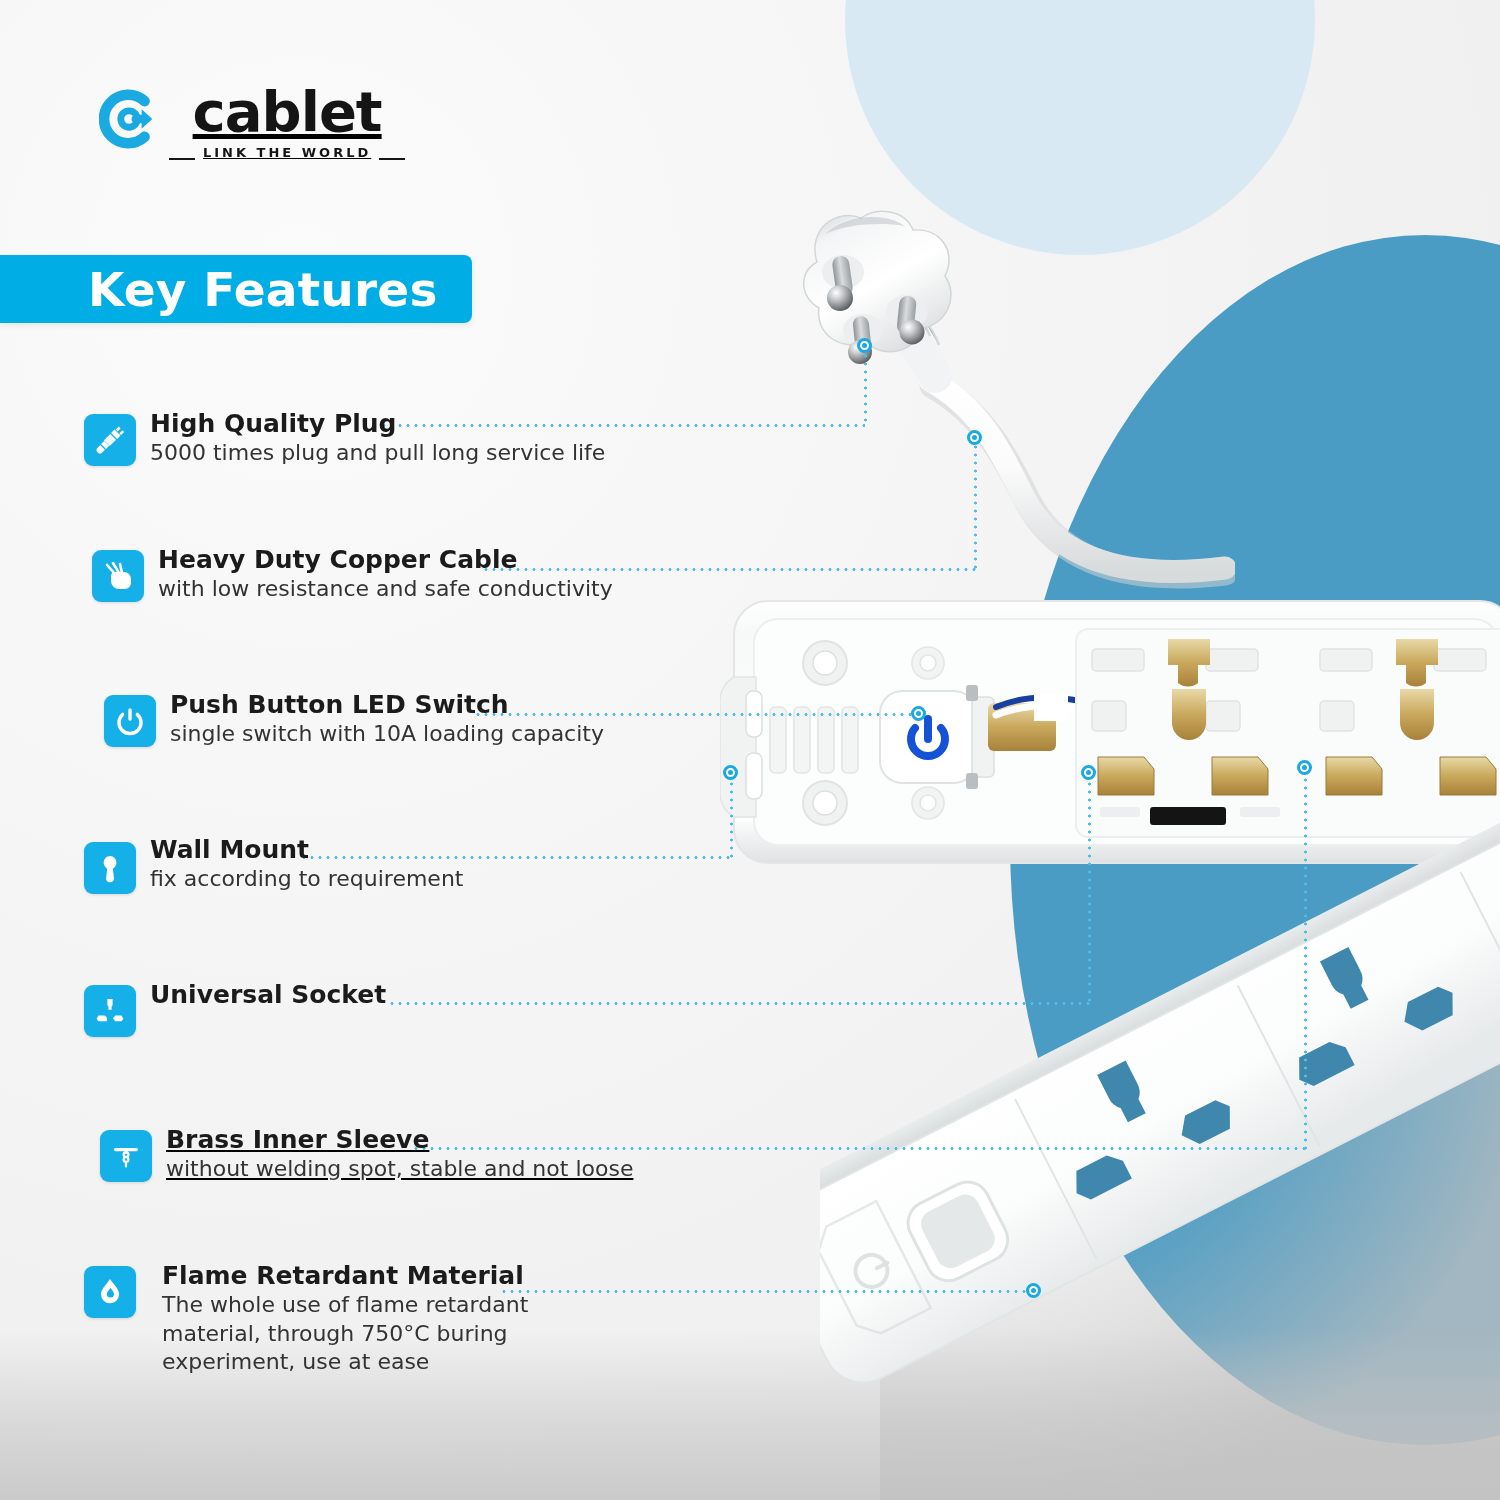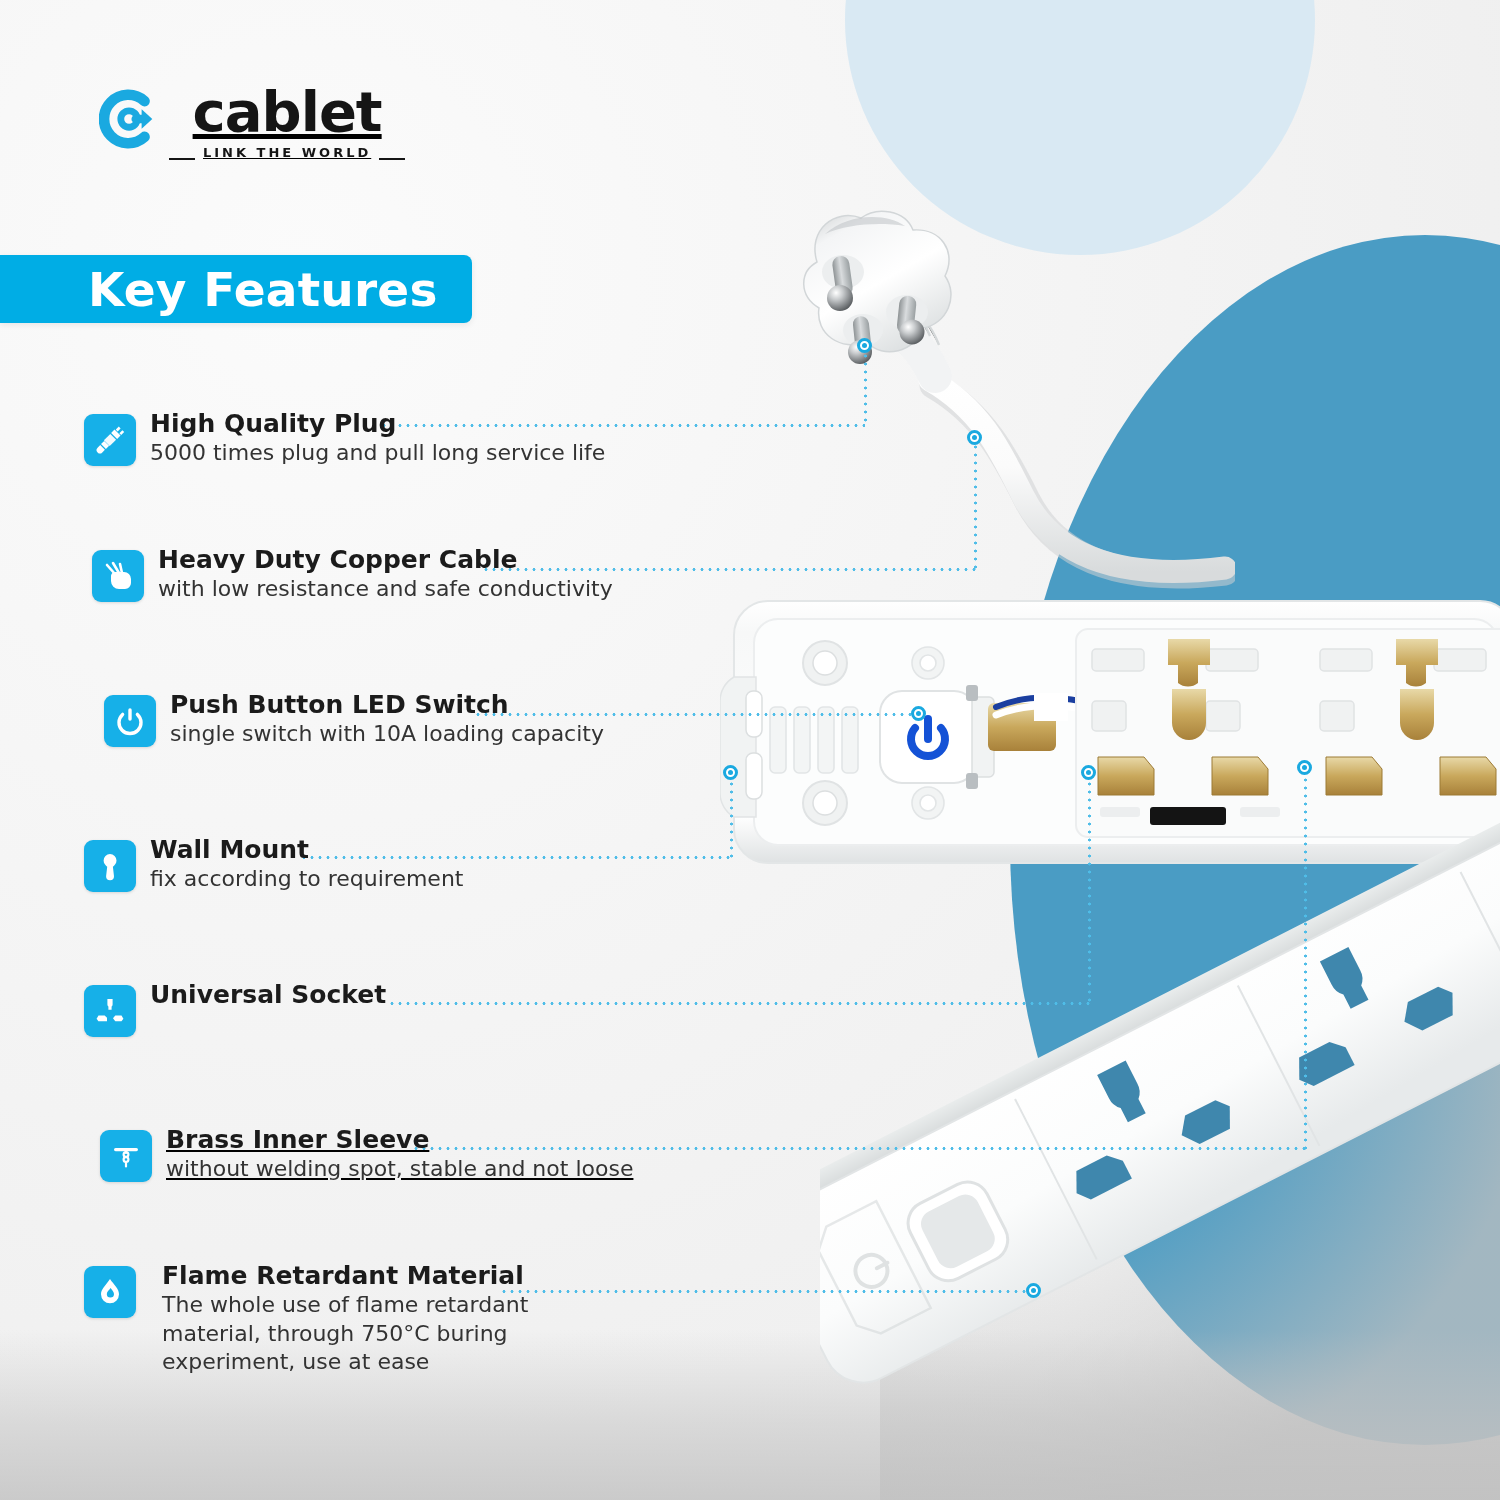--- a/index.html
+++ b/index.html
@@ -429,21 +429,21 @@
             <path d="M9.6 10.4 A11 11 0 1 0 24.4 10.4"></path>
           </g>
         </svg>
       </div>
       <div class="f-body">
         <div class="f-title">Push Button LED Switch</div>
         <div class="f-desc">single switch with 10A loading capacity</div>
       </div>
     </div>
 
-    <div class="feature" style="position:absolute;left:0;top:438px;">
+    <div class="feature" style="position:absolute;left:0;top:438px;align-items:flex-end;">
       <div class="f-icon">
         <svg width="34" height="34" viewBox="0 0 34 34">
           <path d="M17 5 a6.5 6.5 0 0 1 6.5 6.5 c0 3.2 -2.2 5 -3.6 6.3 l1.1 9.4 a3.9 3.9 0 0 1 -7.9 0 l1.1 -9.4 c-1.4 -1.3 -3.6 -3.1 -3.6 -6.3 A6.5 6.5 0 0 1 17 5z" fill="#ffffff"></path>
         </svg>
       </div>
       <div class="f-body">
         <div class="f-title">Wall Mount</div>
         <div class="f-desc">fix according to requirement</div>
       </div>
     </div>

